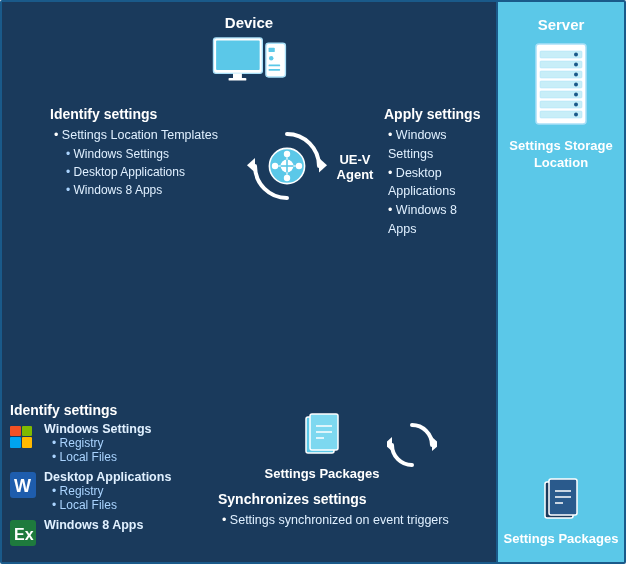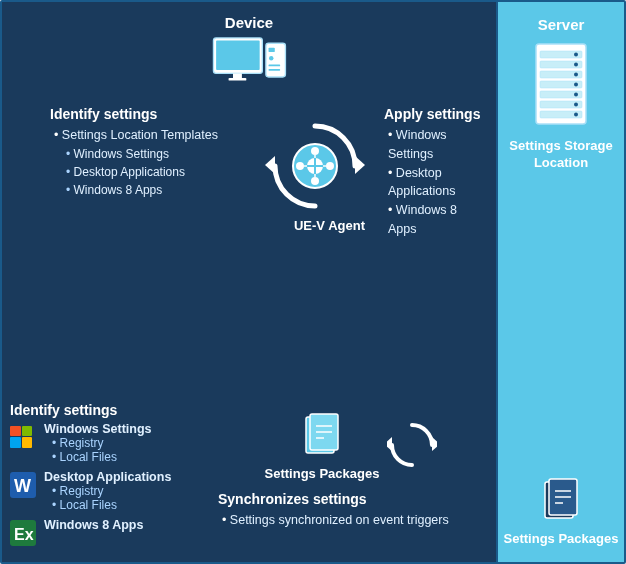--- a/index.html
+++ b/index.html
@@ -127,22 +127,22 @@
     }
 
     .bullet-list li.sub-bullet::before {
       content: "• ";
       color: #aad4ff;
     }
 
     
     .agent-container {
       display: flex;
-      flex-direction: column;
-      align-items: flex-end;
+      flex-direction: row;
+      align-items: center;
       margin-top: 10px;
     }
 
     .agent-label {
       font-weight: bold;
       font-size: 13px;
       color: #fff;
       text-align: center;
       margin-top: 2px;
     }

